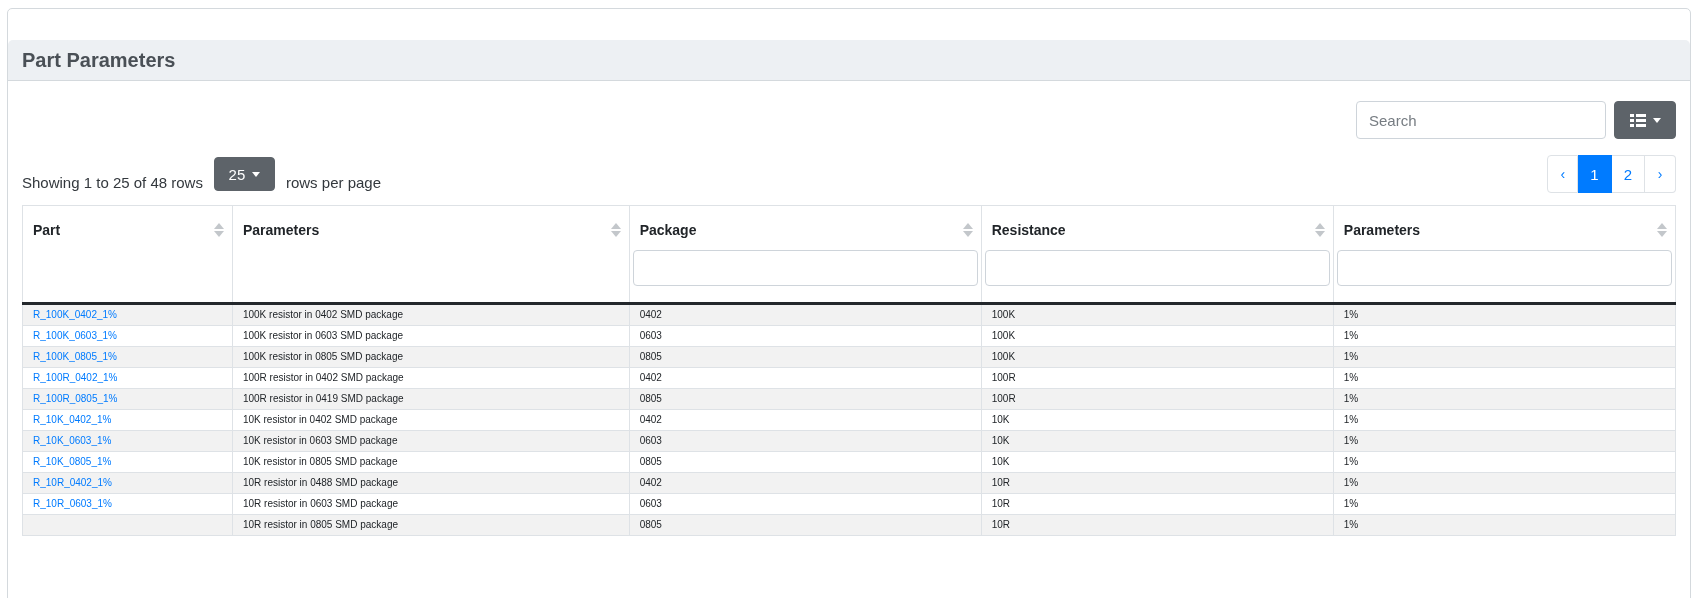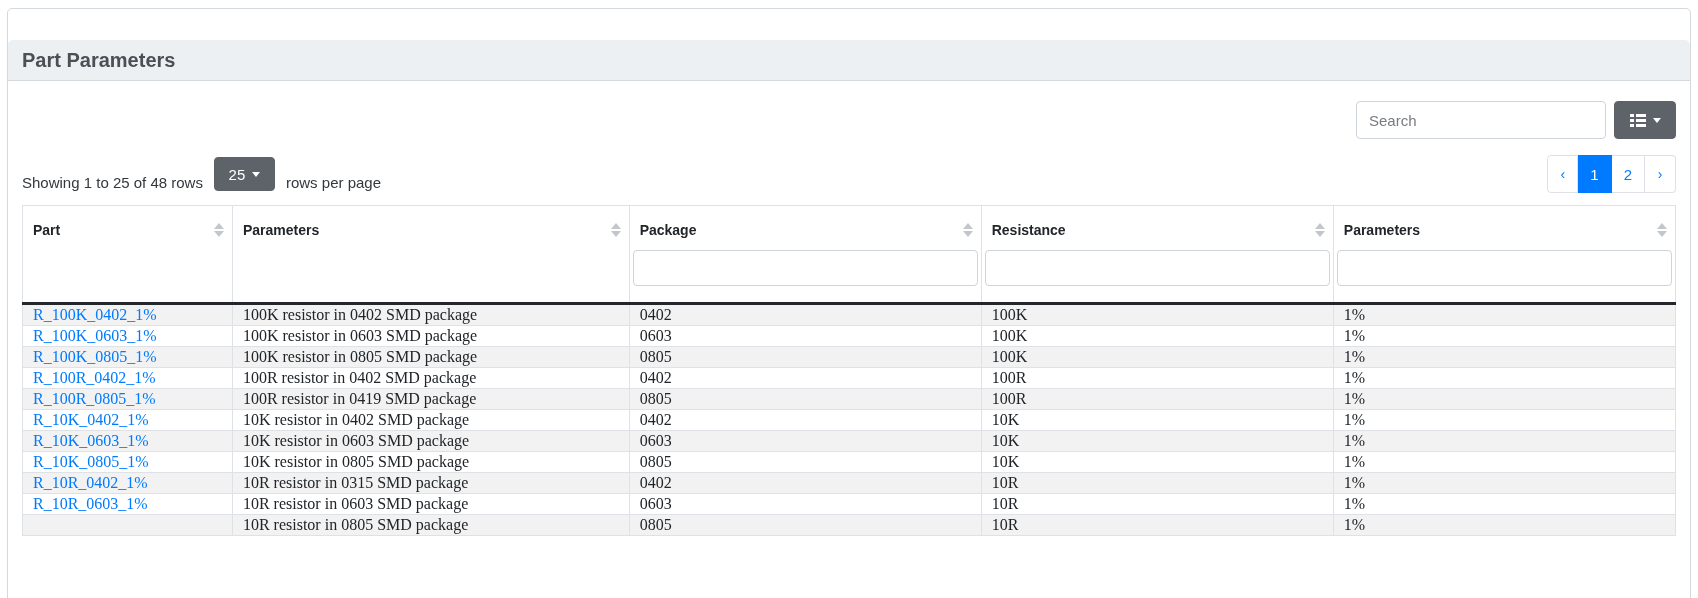--- a/index.html
+++ b/index.html
@@ -91,22 +91,22 @@
   .sort-icon{position:absolute;right:8px;top:3px;display:flex;flex-direction:column;gap:2px;align-items:center;}
   .sort-icon .up{width:0;height:0;border-left:5px solid transparent;border-right:5px solid transparent;border-bottom:6px solid #c3c7cb;}
   .sort-icon .down{width:0;height:0;border-left:5px solid transparent;border-right:5px solid transparent;border-top:6px solid #c3c7cb;}
   .filter-wrap{padding:0 3px;}
   .filter-input{
     width:100%;height:36px;border:1px solid #ced4da;border-radius:4px;
     padding:4px 8px;font-size:14px;outline:none;
   }
   td{
     border:1px solid var(--cell-border);
-    padding:2px 10px;font-size:16px;line-height:16px;color:var(--text);
-    white-space:nowrap;overflow:hidden;font-family:Liberation Serif, serif;
+    padding:2px 10px;font-size:10px;line-height:16px;color:var(--text);
+    white-space:nowrap;overflow:hidden;
   }
   tbody tr:nth-child(odd){background:var(--stripe);}
   td a{color:var(--accent);text-decoration:none;cursor:pointer;}
 </style>
 </head>
 <body>
 
 <div class="card">
   <div class="card-header">
     <div class="card-title">Part Parameters</div>
@@ -273,21 +273,21 @@
   <tr>
     <td><a>R_10K_0805_1%</a></td>
     <td>10K resistor in 0805 SMD package</td>
     <td>0805</td>
     <td>10K</td>
     <td>1%</td>
   </tr>
 
   <tr>
     <td><a>R_10R_0402_1%</a></td>
-    <td>10R resistor in 0315 SMD package</td>
+    <td>10R resistor in 0488 SMD package</td>
     <td>0402</td>
     <td>10R</td>
     <td>1%</td>
   </tr>
 
   <tr>
     <td><a>R_10R_0603_1%</a></td>
     <td>10R resistor in 0603 SMD package</td>
     <td>0603</td>
     <td>10R</td>

